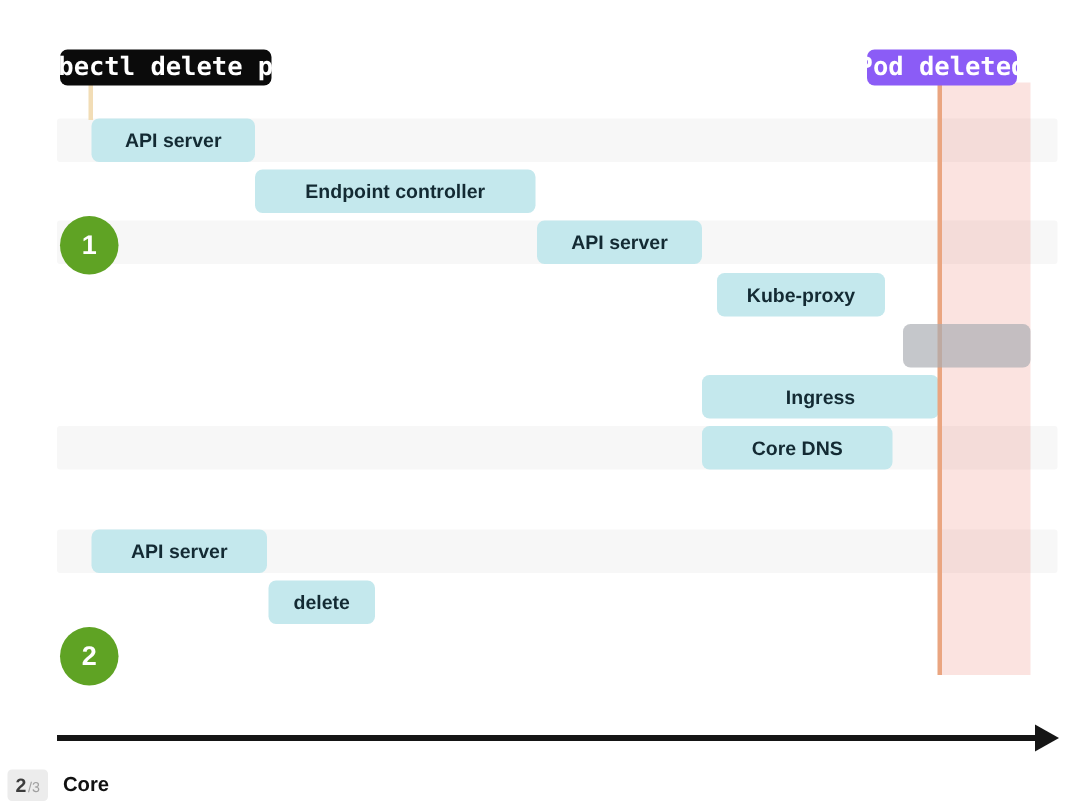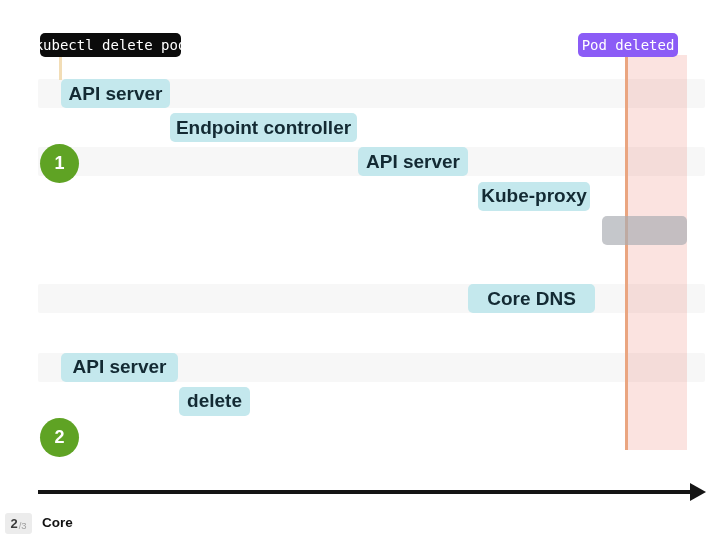--- a/index.html
+++ b/index.html
@@ -10,22 +10,22 @@
     font-family:"Liberation Sans",sans-serif;
     overflow:hidden;
   }
   
   .badge{
     position:absolute;
     box-sizing:border-box;
     height:24px;
     border-radius:5px;
     font-family:"DejaVu Sans Mono",monospace;
-    font-size:14px;
-    font-weight:normal;
+    font-size:17px;
+    font-weight:bold;
     display:flex;align-items:center;justify-content:center;
     white-space:nowrap;
     z-index:6;
     letter-spacing:0px;
   }
   .badge-start{left:40px;top:33px;width:141px;}
   .badge-end{left:578px;top:33px;width:100px;}
   
   .connector-start{
     position:absolute;left:59px;top:56px;width:3px;height:24px;z-index:1;
@@ -36,21 +36,21 @@
     position:absolute;
     border-radius:2px;
   }
   .bar{
     position:absolute;top:0;height:29px;
     border-radius:5px;
     display:flex;align-items:center;justify-content:center;
   }
   .bar span{
     position:relative;z-index:6;
-    font-size:19px;font-weight:bold;
+    font-size:13px;font-weight:bold;
     white-space:nowrap;
   }
   
   .deletion-band{
     position:absolute;left:627px;top:55px;width:60px;height:395px;z-index:3;
   }
   .deletion-line{
     position:absolute;left:625px;top:55px;width:3px;height:395px;z-index:4;
   }
   .bar-overlay{
@@ -109,20 +109,25 @@
       <div class="row" style="top: 147.4px; left: 38px; width: 667px; height: 29px; background: rgb(247, 247, 247);">
         <div class="bar" style="left: 320px; width: 110px; background: rgb(196, 232, 237);">
           <span style="color: rgb(19, 42, 51);">API server</span>
         </div>
       </div>
       <div class="row" style="top: 181.6px; left: 50px; width: 667px; height: 29px;">
         <div class="bar" style="left: 428px; width: 112px; background: rgb(196, 232, 237);">
           <span style="color: rgb(19, 42, 51);">Kube-proxy</span>
         </div>
       </div>
+      <div class="row" style="top: 250px; left: 38px; width: 667px; height: 29px;">
+        <div class="bar" style="left: 430px; width: 158px; background: rgb(196, 232, 237);">
+          <span style="color: rgb(19, 42, 51);">Ingress</span>
+        </div>
+      </div>
       <div class="row" style="top: 284.2px; left: 38px; width: 667px; height: 29px; background: rgb(247, 247, 247);">
         <div class="bar" style="left: 430px; width: 127px; background: rgb(196, 232, 237);">
           <span style="color: rgb(19, 42, 51);">Core DNS</span>
         </div>
       </div>
       <div class="row" style="top: 318.4px; left: 38px; width: 667px; height: 29px;"></div>
       <div class="row" style="top: 352.6px; left: 38px; width: 667px; height: 29px; background: rgb(247, 247, 247);">
         <div class="bar" style="left: 23px; width: 117px; background: rgb(196, 232, 237);">
           <span style="color: rgb(19, 42, 51);">API server</span>
         </div>

